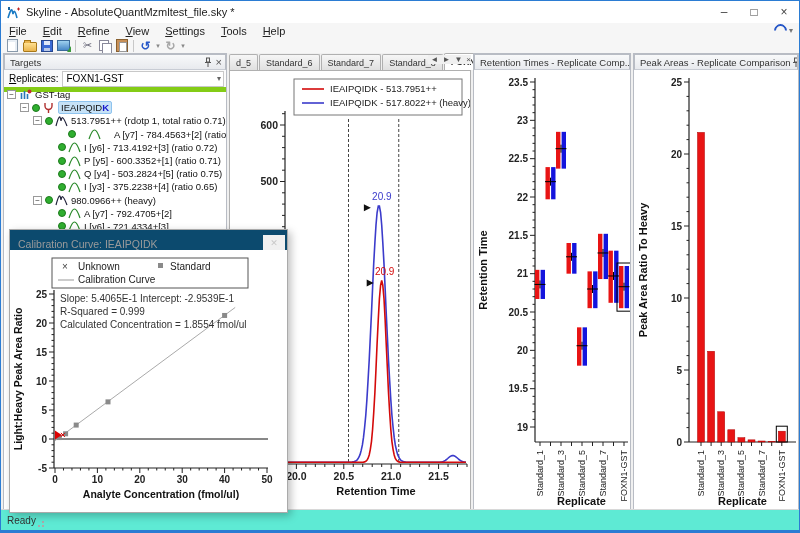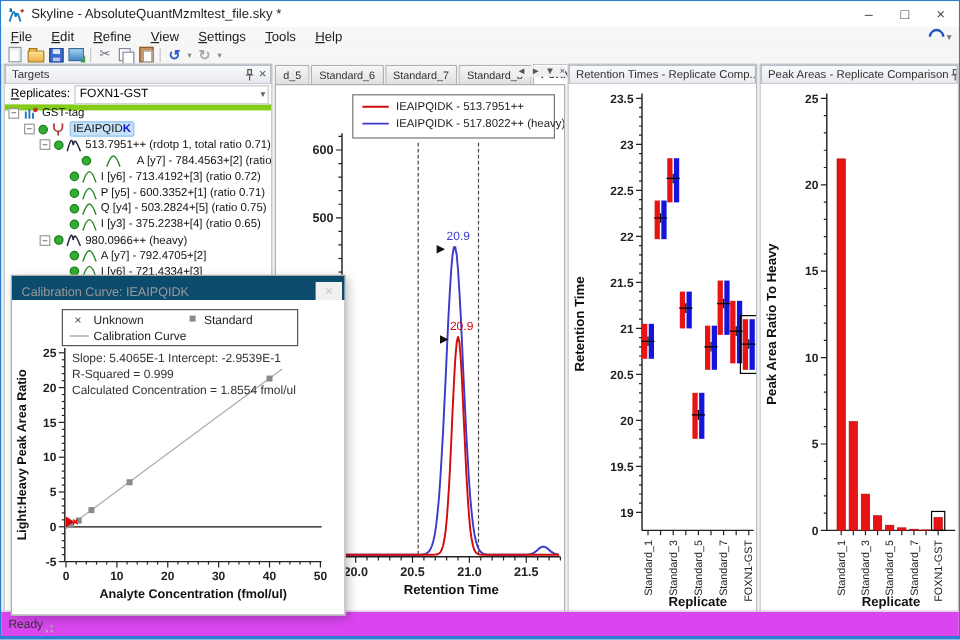--- a/index.html
+++ b/index.html
@@ -66,21 +66,21 @@
   .chrom-body{position:absolute;left:0;right:2px;top:17px;bottom:0;background:#fff;border:1px solid #b0b0b0;}
   
   #rt-panel{left:472px;top:52px;width:158px;height:459px;}
   #pa-panel{left:632px;top:52px;width:166px;height:459px;}
   .chartbox{position:absolute;left:0;right:0;top:16px;bottom:0;background:#fff;}
   
   #calib-window{position:absolute;left:8px;top:228px;width:277px;height:282px;background:#fff;border:1px solid #aaa;box-shadow:3px 3px 8px rgba(0,0,0,0.25);z-index:50;}
   .calib-titlebar{height:20px;display:flex;align-items:flex-end;font-size:10.5px;color:#9a9a9a;padding-left:8px;background:#0c4a6e;}
   .calib-close{margin-left:auto;margin-right:2px;width:22px;height:15px;background:#f0f0f0;color:#c8c8c8;font-size:9px;display:flex;align-items:center;justify-content:center;}
   
-  .statusbar{position:absolute;left:0;right:0;bottom:0;height:20px;background:#d946ef;border-top:1px solid #d8d8d8;display:flex;align-items:center;font-size:10px;color:#333;}
+  .statusbar{position:absolute;left:0;right:0;bottom:0;height:20px;background:#5eead4;border-top:1px solid #d8d8d8;display:flex;align-items:center;font-size:10px;color:#333;}
   .status-left{padding-left:6px;}
   .status-right{margin-left:auto;display:flex;height:100%;align-items:center;}
   .status-seg{padding:0 7px;border-left:1px solid #d8d8d8;height:100%;display:flex;align-items:center;}
   .grip{width:10px;height:100%;position:relative;}
   .grip::before{content:"";position:absolute;right:2px;bottom:3px;width:2px;height:2px;background:#aaa;
      box-shadow:-4px 0 #aaa,0 -4px #aaa;}
   svg text{font-family:"Liberation Sans",sans-serif;}
   .pin-svg{display:block;}
 </style>
 </head>

